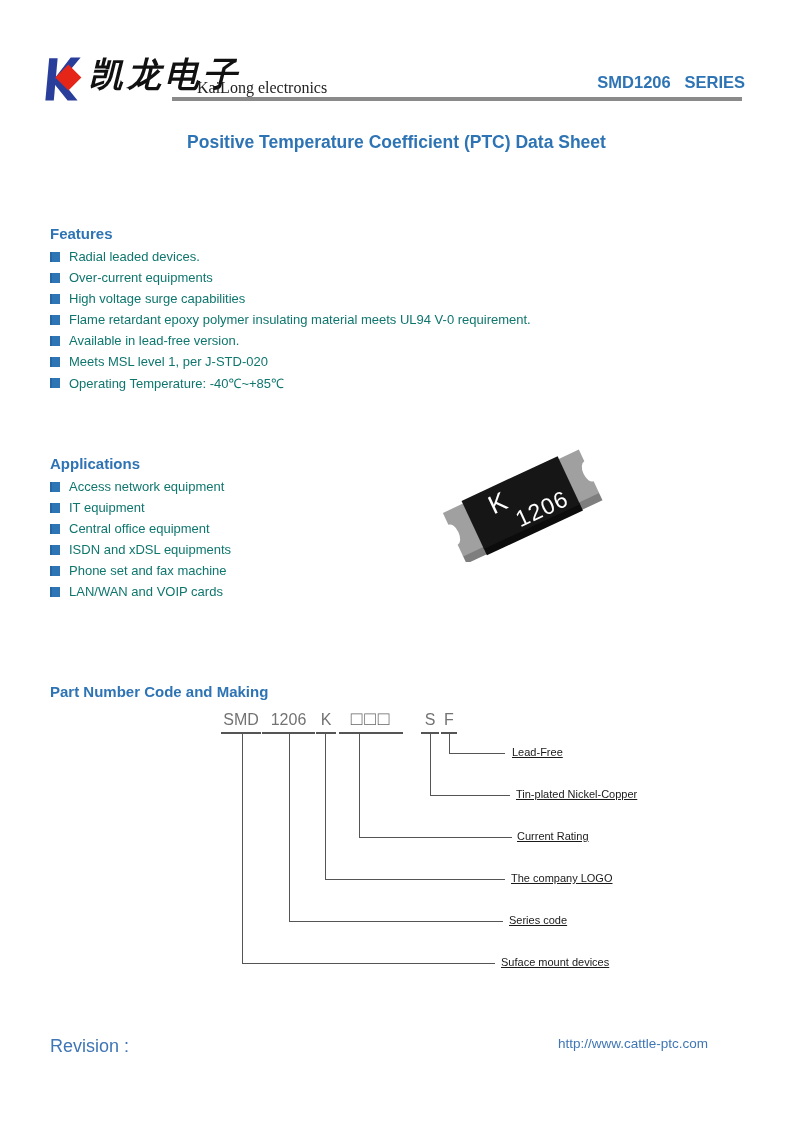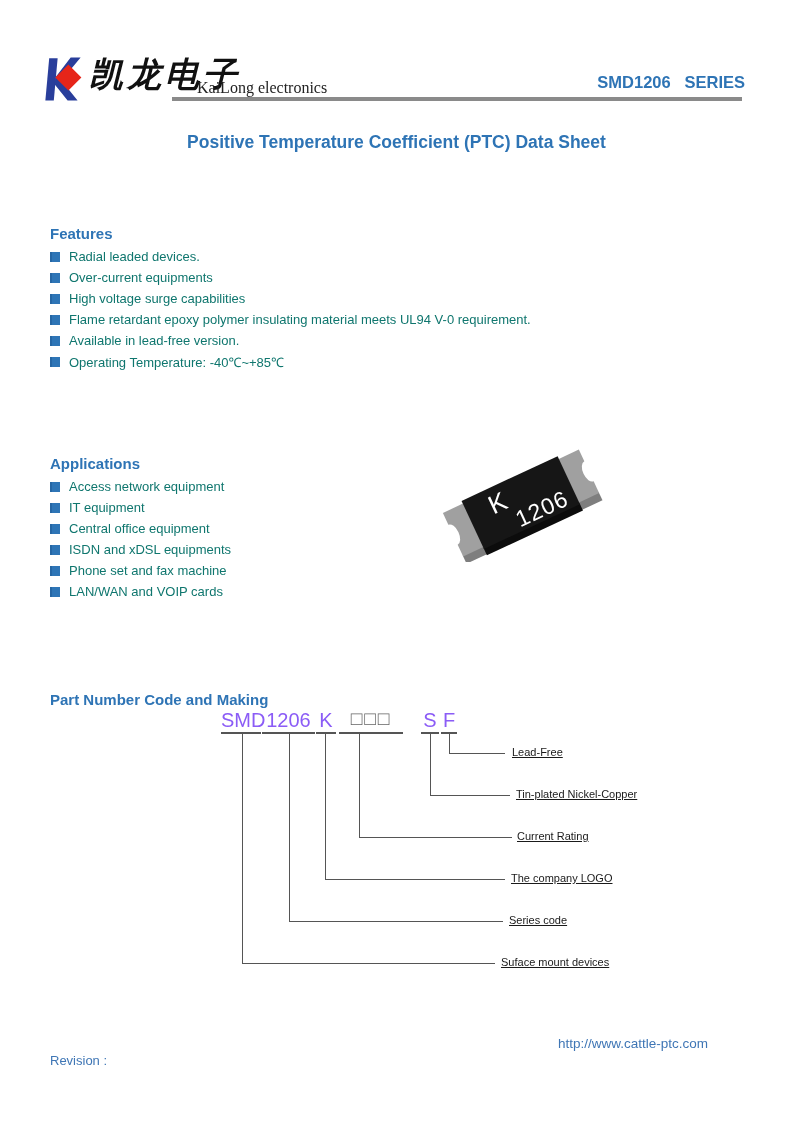--- a/index.html
+++ b/index.html
@@ -42,28 +42,28 @@
     border-left:2px solid #2566a4; margin-right:9px; flex:0 0 auto;
   }
 
   
   .chip-svg { left:436px; top:444px; width:170px; height:118px; }
 
   
   .pn-area { left:0; top:700px; width:793px; height:300px; }
   .pn-seg {
     position:absolute; top:6px; height:28px; line-height:28px; text-align:center;
-    font-size:20px; color:#8b5cf6; border-bottom:2px solid #555;
+    font-size:16px; color:#737373; border-bottom:2px solid #555;
   }
   .pn-seg.boxes { font-size:19px; line-height:26px; color:#666; letter-spacing:2px; }
   .pn-wires { position:absolute; left:0; top:0; width:793px; height:300px; }
   .pn-label { position:absolute; font-size:11px; color:#1a1a1a; white-space:nowrap;text-decoration:underline; }
 
   
-  .footer-rev { left:50px; top:1036px; font-size:13px; color:#3f76b5;margin-top:17px; }
+  .footer-rev { left:50px; top:1036px; font-size:18px; color:#3f76b5; }
   .footer-url { right:85px; top:1036px; font-size:13.5px; color:#3f76b5; cursor:pointer; }
 </style>
 </head>
 <body>
 
 <div class="page">
 
   <div>
     <svg class="abs logo-svg" viewBox="0 0 60 60">
       <polygon points="12,3 23,3 18,58 7,58" fill="#293e9b"></polygon>
@@ -93,20 +93,24 @@
           <span class="bullet"></span>
           <span>High voltage surge capabilities</span>
         </li>
       <li>
           <span class="bullet"></span>
           <span>Flame retardant epoxy polymer insulating material meets UL94 V-0 requirement.</span>
         </li>
       <li>
           <span class="bullet"></span>
           <span>Available in lead-free version.</span>
+        </li>
+      <li>
+          <span class="bullet"></span>
+          <span>Meets MSL level 1, per J-STD-020</span>
         </li>
       <li>
           <span class="bullet"></span>
           <span>Operating Temperature: -40℃~+85℃</span>
         </li>
     </ul>
   </div>
 
   <div>
     <div class="abs sec-heading" style="top:455px;">Applications</div>
@@ -146,21 +150,21 @@
       <rect x="10" y="35" width="28" height="48" fill="#a0a0a0"></rect>
       <rect x="132" y="35" width="28" height="48" fill="#a0a0a0"></rect>
       <rect x="32" y="32" width="106" height="53" fill="#161616"></rect>
       <ellipse cx="10" cy="59" rx="6" ry="11" fill="#ffffff"></ellipse>
       <ellipse cx="160" cy="59" rx="6" ry="11" fill="#ffffff"></ellipse>
       <text x="55" y="58" fill="#ffffff" font-size="26" font-family="Liberation Sans, sans-serif">K</text>
       <text x="74" y="81" fill="#ffffff" font-size="23" letter-spacing="1" font-family="Liberation Sans, sans-serif">1206</text>
     </g>
   </svg>
 
-  <div class="abs sec-heading" style="top:683px;margin-top:8px;">Part Number Code and Making</div>
+  <div class="abs sec-heading" style="top:683px;">Part Number Code and Making</div>
 
   <div class="abs pn-area">
     <span class="pn-seg" style="left:221px; width:40px;">SMD</span>
     <span class="pn-seg" style="left:262px; width:53px;">1206</span>
     <span class="pn-seg" style="left:316px; width:20px;">K</span>
     <span class="pn-seg boxes" style="left:339px; width:64px;">□□□</span>
     <span class="pn-seg" style="left:421px; width:18px;">S</span>
     <span class="pn-seg" style="left:441px; width:16px;">F</span>
 
     <svg class="pn-wires" viewBox="0 0 793 300">

